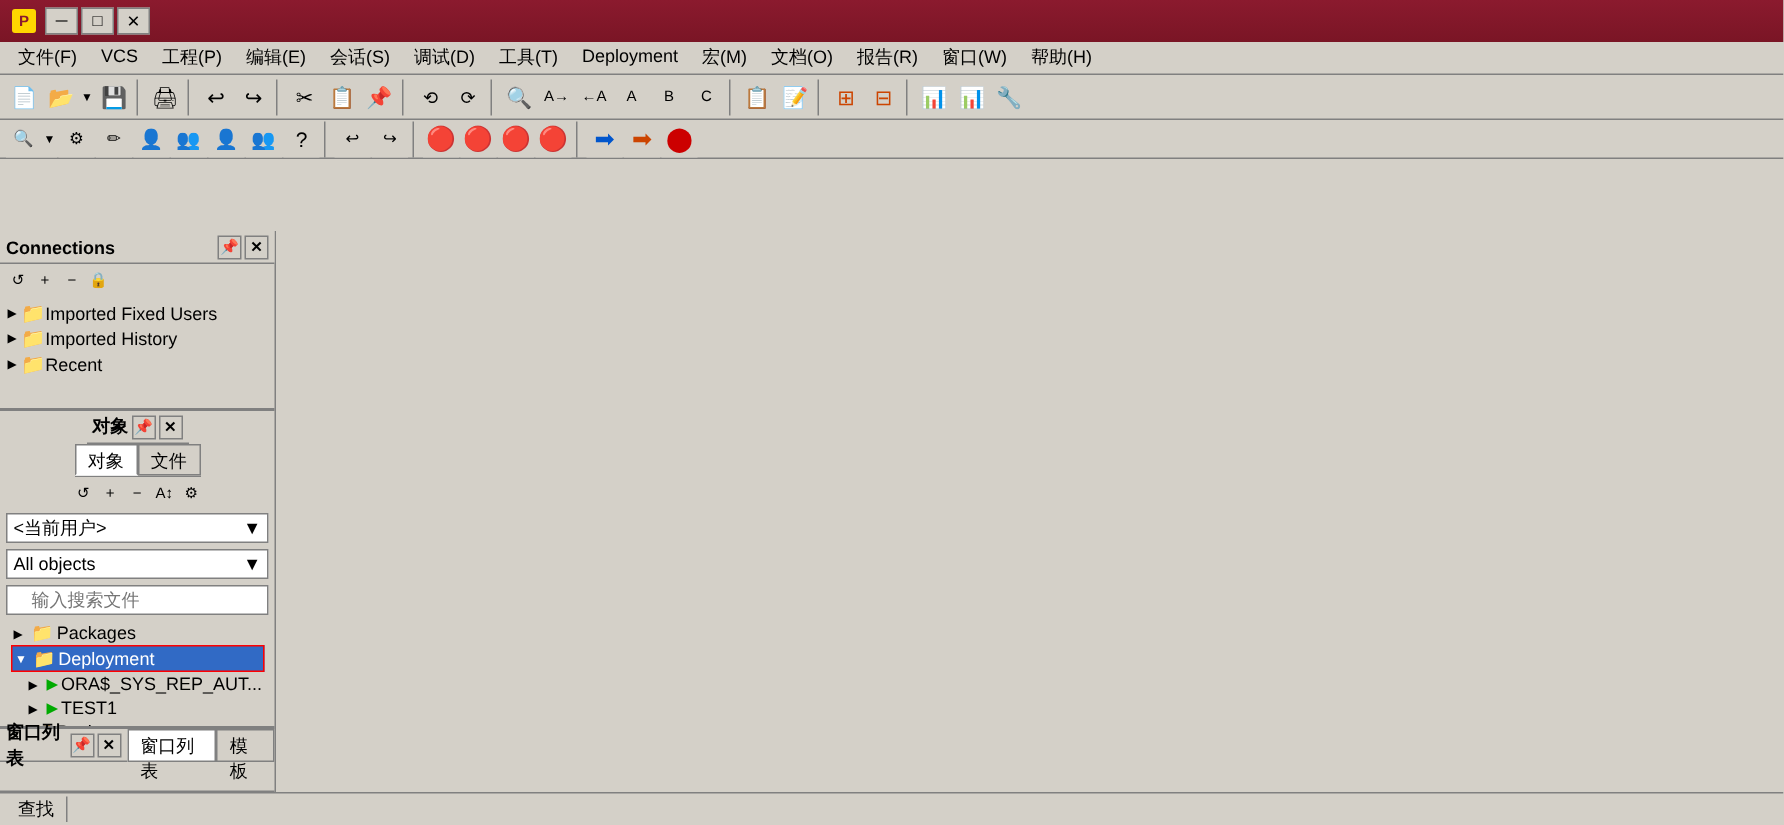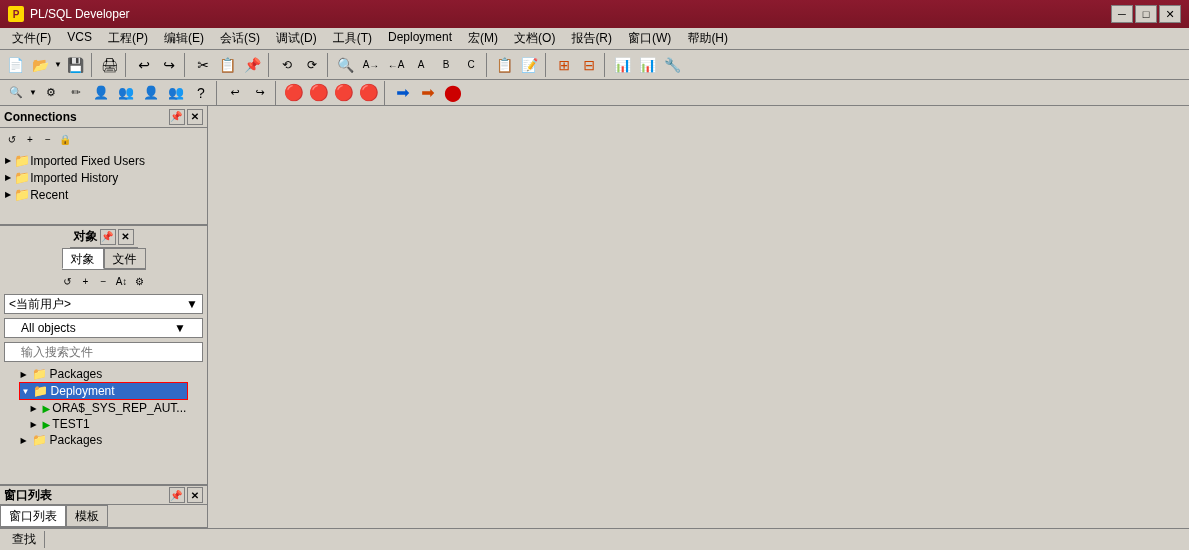--- a/index.html
+++ b/index.html
@@ -63,26 +63,27 @@
     }
 
     
     .main-area {
       display: flex;
       height: calc(550px - 28px - 22px - 30px - 26px - 22px);
     }
 
     
     .left-panel {
-      width: 208px;
+      width: 184px;
       display: flex;
       flex-direction: column;
       background: #d4d0c8;
       border-right: 1px solid #808080;
       flex-shrink: 0;
+      margin-top: 48px;
     }
 
     
     .panel-header {
       background: #d4d0c8;
       height: 22px;
       display: flex;
       align-items: center;
       padding: 0 4px;
       border-bottom: 1px solid #808080;
@@ -139,21 +140,21 @@
       display: flex; align-items: center; justify-content: space-between;
       padding: 0 4px; cursor: pointer; font-size: 12px;
     }
     .objects-dropdown2 {
       width: calc(100% - 8px);
       margin: 2px 4px;
       height: 20px;
       background: white;
       border: 1px solid #808080;
       display: flex; align-items: center; justify-content: space-between;
-      padding: 0 16px; cursor: pointer; font-size: 12px;
+      padding: 0 4px; cursor: pointer; font-size: 12px;
     }
     .search-input {
       width: calc(100% - 8px);
       margin: 2px 4px;
       height: 20px;
       border: 1px solid #808080;
       padding: 0 16px;
       font-size: 12px;
       background: white;
     }
@@ -162,21 +163,20 @@
     
     .obj-tree-item { display: flex; align-items: center; padding: 1px 2px; cursor: pointer; white-space: nowrap; font-size: 12px; }
     .obj-tree-item.highlighted { background: #316ac5; color: white; border: 1px solid red; }
     .indent1 { padding-left: 12px; }
 
     
     .winlist-panel {
       height: 42px;
       border-bottom: 1px solid #808080;
       display: flex;
-      flex-direction: column;
     }
     .winlist-tabs { display: flex; height: 22px; }
     .wl-tab { padding: 2px 8px; cursor: pointer; border: 1px solid #808080; background: #d4d0c8; font-size: 12px; }
     .wl-tab.active { background: white; }
 
     
     .statusbar {
       height: 22px;
       background: #d4d0c8;
       border-top: 1px solid #808080;
@@ -197,21 +197,20 @@
     ::-webkit-scrollbar { width: 10px; }
     ::-webkit-scrollbar-track { background: #d4d0c8; }
     ::-webkit-scrollbar-thumb { background: #808080; border: 1px solid #d4d0c8; }
 
   </style>
 </head>
 <body>
 
 <div class="titlebar">
   <div class="titlebar-icon">P</div>
-  <div class="titlebar-title">PL/SQL Developer</div>
   <div class="titlebar-controls">
     <div class="titlebar-btn">─</div>
     <div class="titlebar-btn">□</div>
     <div class="titlebar-btn close">✕</div>
   </div>
 </div>
 
 <div class="menubar">
   <div class="menu-item">文件(F)</div>
   <div class="menu-item">VCS</div>

